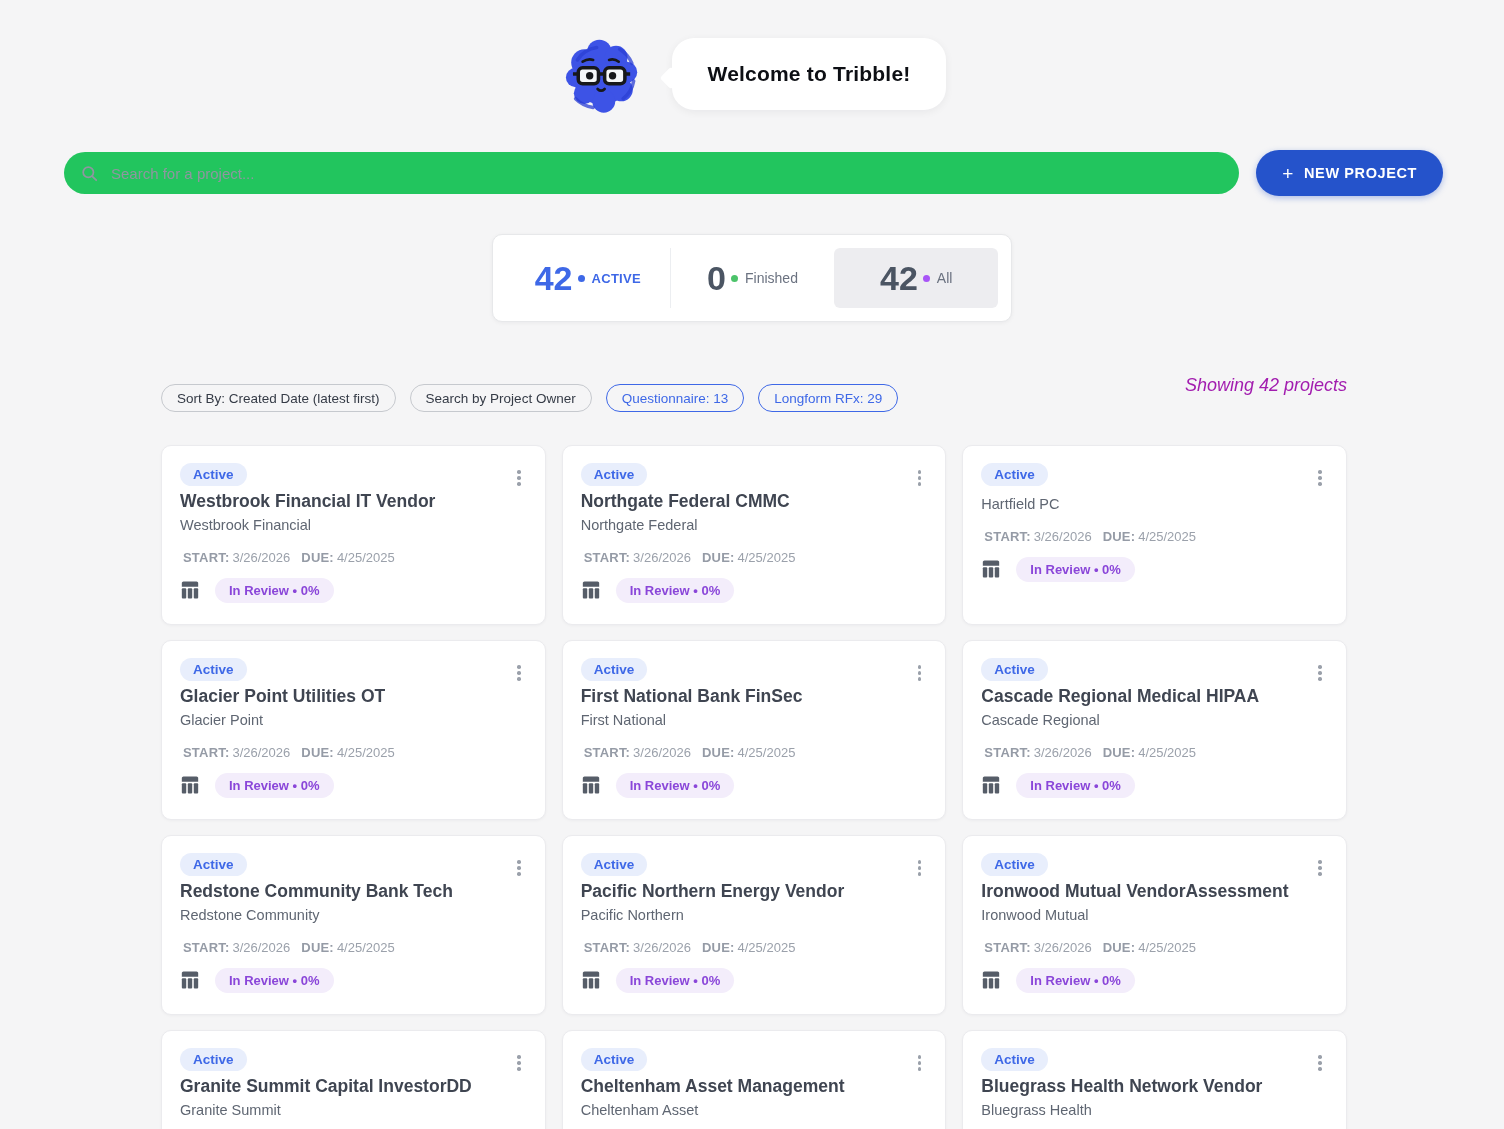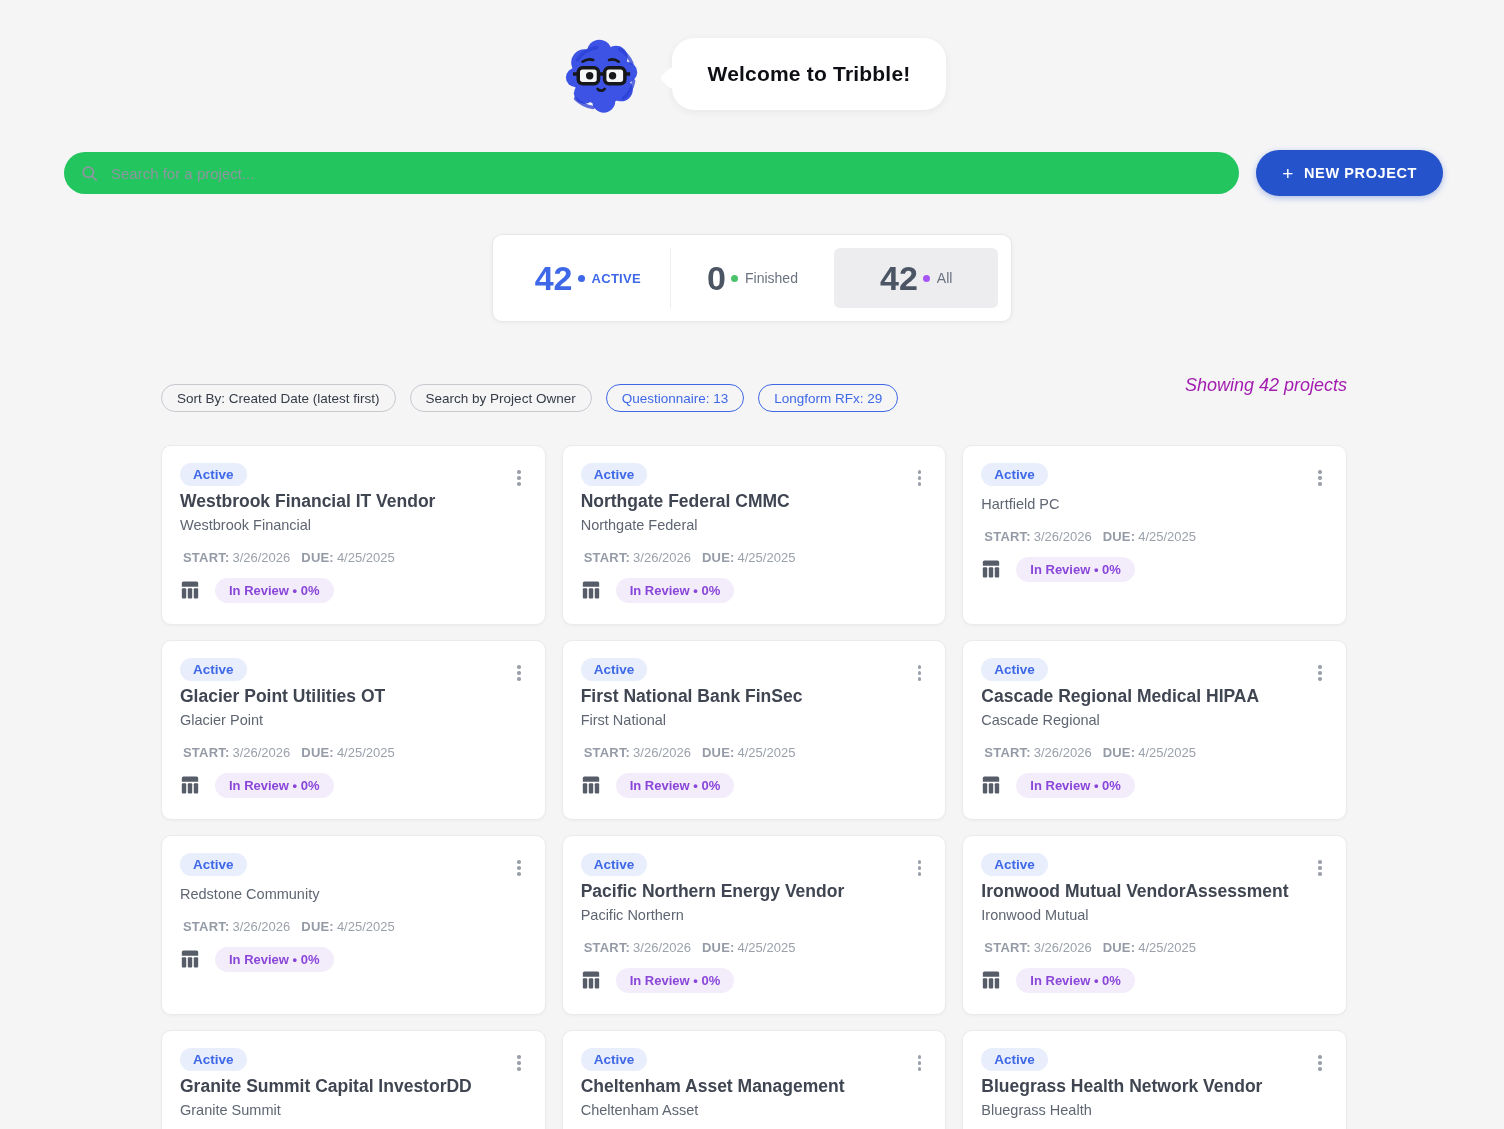--- a/index.html
+++ b/index.html
@@ -406,20 +406,21 @@
 
   <div class="card">
     <div class="card-top">
       <span class="badge-active">Active</span>
       <span class="kebab">
           <i></i>
           <i></i>
           <i></i>
         </span>
     </div>
+    <div class="card-title">Redstone Community Bank Tech</div>
     <div class="card-subtitle">Redstone Community</div>
     <div class="card-dates">
       <span><b>START:</b><span>3/26/2026</span></span>
       <span><b>DUE:</b><span>4/25/2025</span></span>
     </div>
     <div class="card-bottom">
       <svg class="table-icon" viewBox="0 0 24 22" aria-hidden="true">
         <path d="M2 2.5 C2 1.4 2.9 .5 4 .5 H20 C21.1 .5 22 1.4 22 2.5 V7 H2 Z" fill="#565d68"></path>
         <rect x="2" y="9" width="5.4" height="12.5" rx="1.2" fill="#565d68"></rect>
         <rect x="9.3" y="9" width="5.4" height="12.5" rx="1.2" fill="#565d68"></rect>

